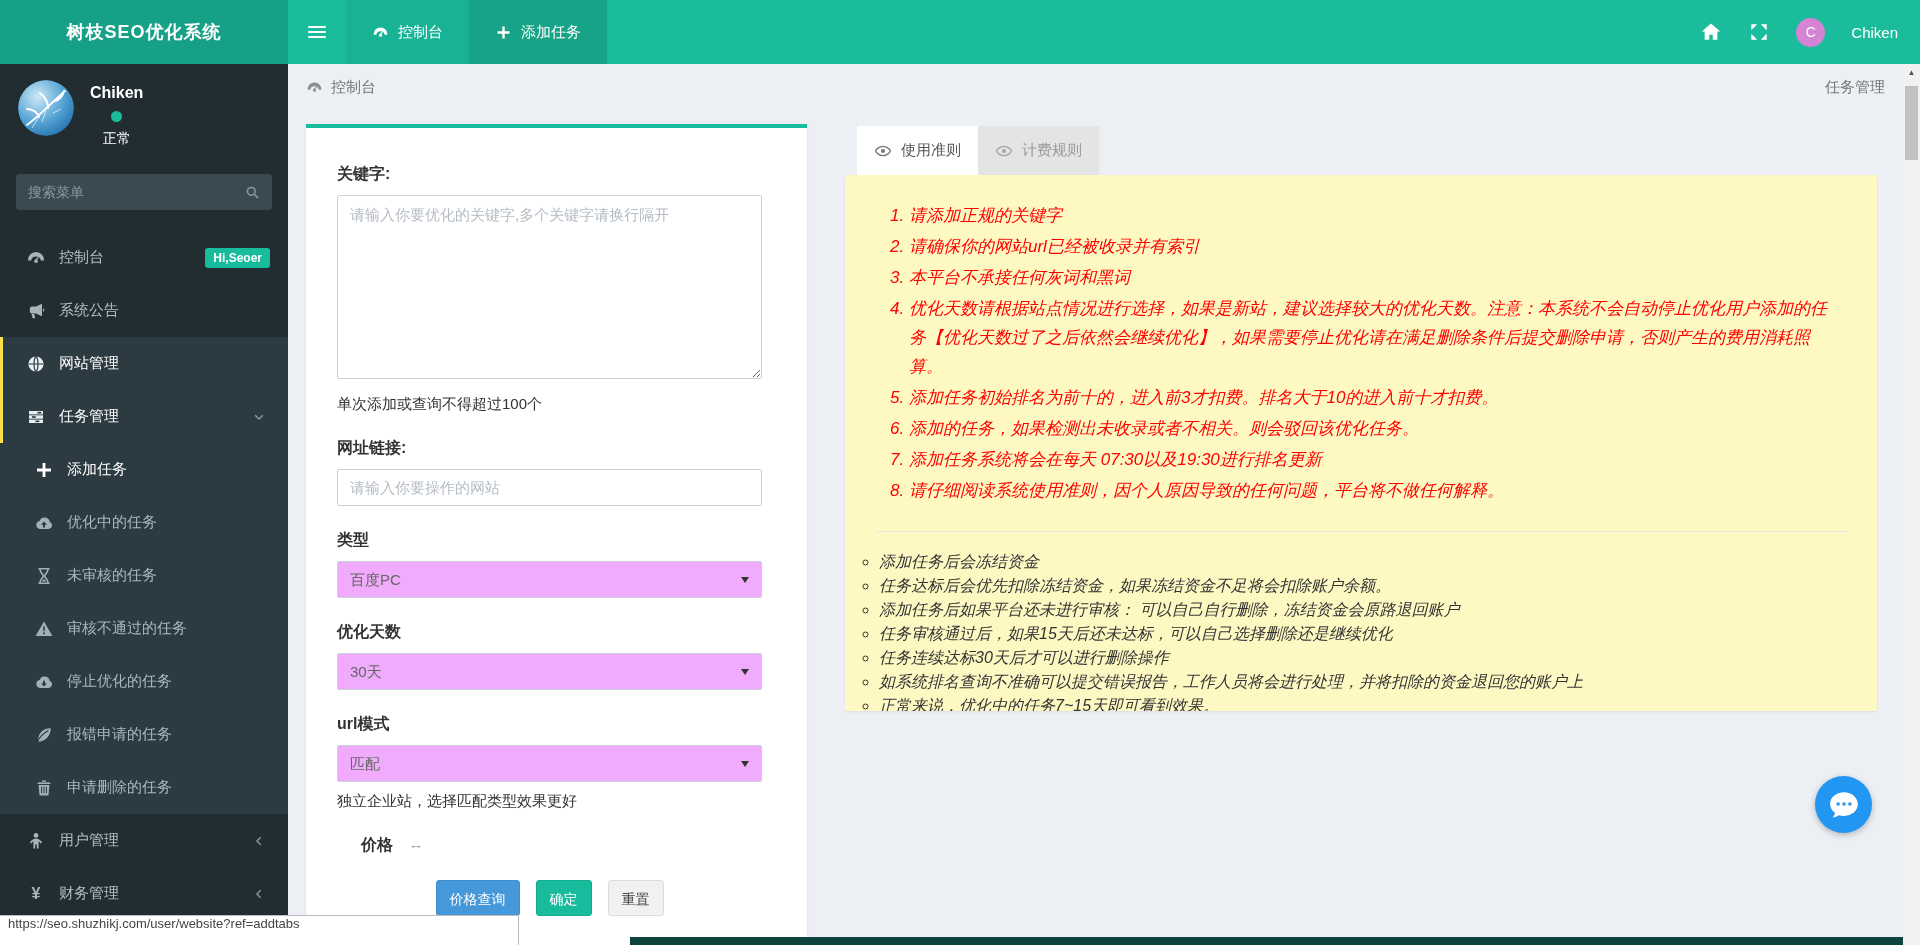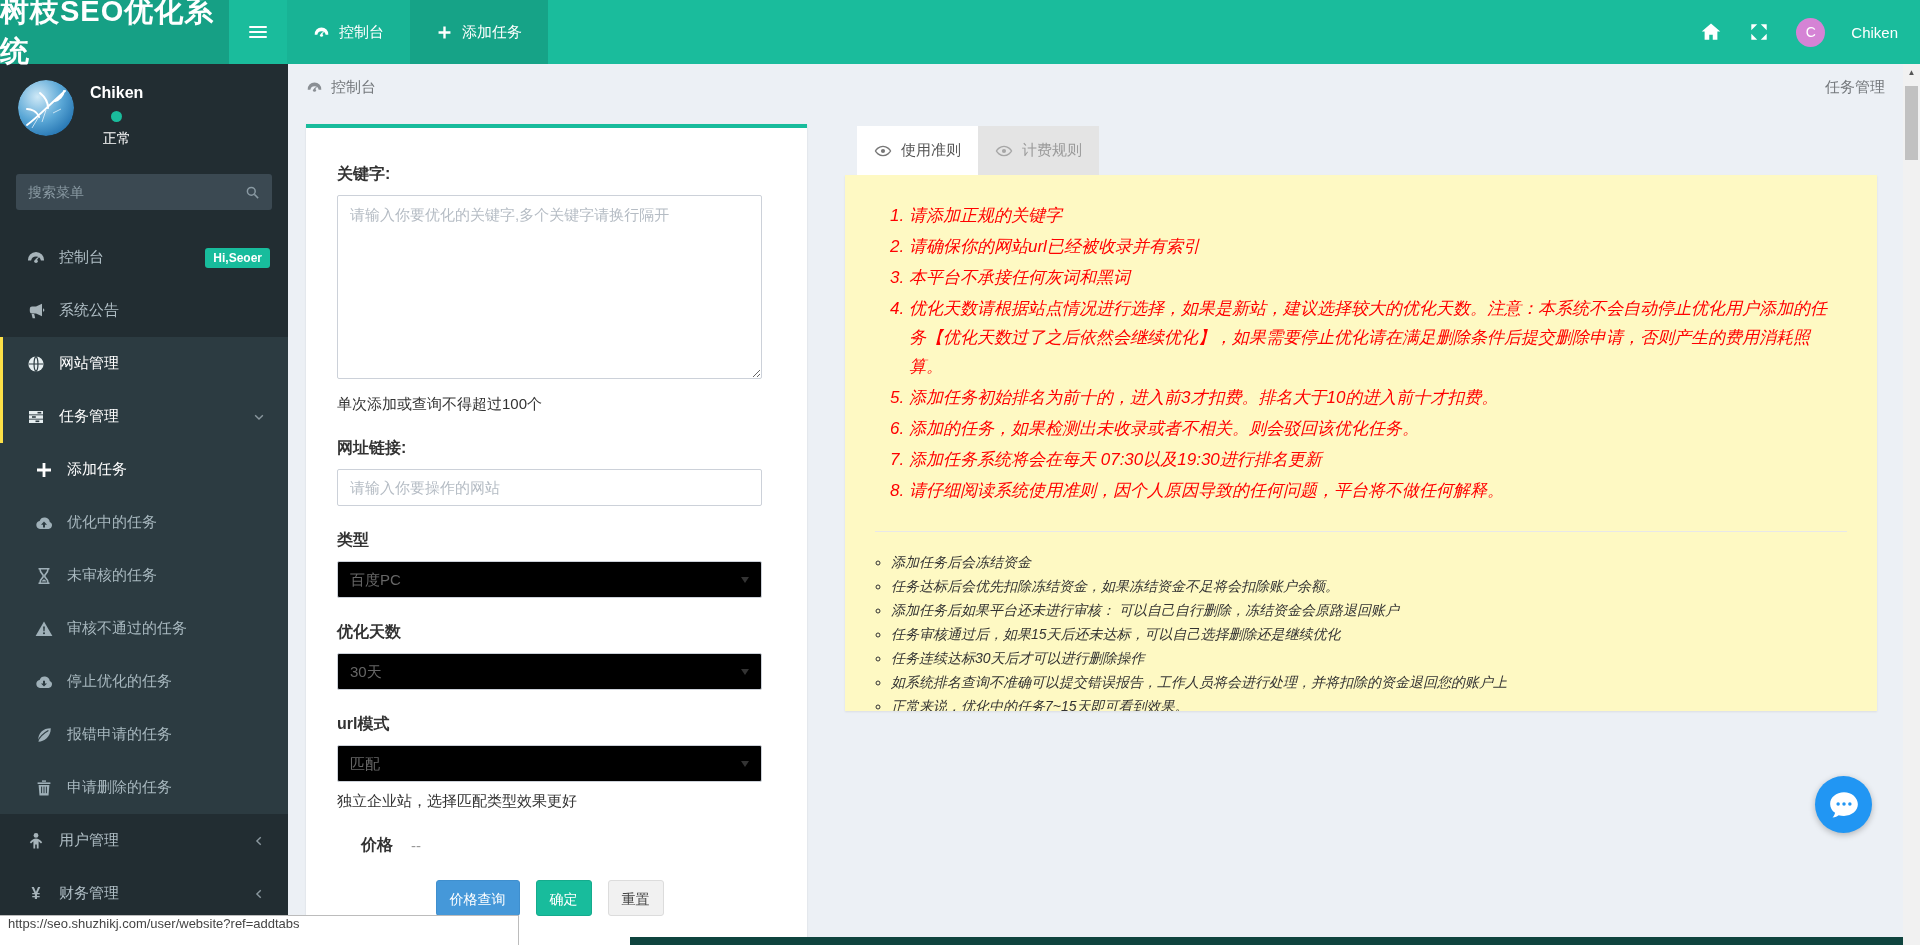--- a/index.html
+++ b/index.html
@@ -2,21 +2,21 @@
 <html><head>
 <meta charset="utf-8">
 <style>
   * { margin:0; padding:0; box-sizing:border-box; }
   html,body { width:1920px; height:945px; overflow:hidden; }
   body { font-family:"Liberation Sans","DejaVu Sans",sans-serif; background:#ecf0f5; position:relative; }
   svg { display:block; }
 
   
   .header { position:absolute; left:0; top:0; width:1920px; height:64px; background:#1abc9c; display:flex; align-items:stretch; z-index:30; }
-  .logo { width:229px; background:#16a085; color:#fff; font-size:29px; font-weight:bold; display:flex; align-items:center; justify-content:center; letter-spacing:1px; }
+  .logo { width:288px; background:#16a085; color:#fff; font-size:18px; font-weight:bold; display:flex; align-items:center; justify-content:center; letter-spacing:1px; }
   .hamburger { width:58px; display:flex; align-items:center; justify-content:center; cursor:pointer; }
   .hamburger .bars div { width:18px; height:2.5px; background:#fff; margin:2.5px 0; border-radius:1px; }
   .nav-tab { display:flex; align-items:center; gap:9px; padding:0 26px; color:#fff; font-size:15px; cursor:pointer; }
   .nav-tab .ticon { width:17px; height:17px; color:#fff; }
   .nav-tab.t-dim { background:rgba(0,0,0,0.045); }
   .nav-tab.t-active { background:rgba(0,0,0,0.13); }
   .header-right { position:absolute; right:22px; top:0; height:64px; display:flex; align-items:center; gap:26px; }
   .hbtn { width:22px; height:22px; color:#fff; cursor:pointer; }
   .h-avatar { width:29px; height:29px; border-radius:50%; background:#d583d5; color:#fff; font-size:14px; display:flex; align-items:center; justify-content:center; cursor:pointer; }
   .h-user { color:#fff; font-size:15px; cursor:pointer; }
@@ -52,21 +52,21 @@
   .bc-label { color:#74787c; font-size:15px; }
   .bc-right { margin-left:auto; color:#74787c; font-size:15px; }
 
   
   .form-card { position:absolute; left:306px; top:124px; width:501px; height:821px; background:#fff; border-top:4px solid #18bc9c; box-shadow:0 1px 2px rgba(0,0,0,0.1); padding:36px 45px 0 31px; }
   .f-label { font-size:16px; font-weight:bold; color:#333; margin-bottom:10px; }
   .f-textarea { width:100%; height:184px; border:1px solid #ccd1d9; border-radius:2px; padding:10px 12px; font-size:15px; color:#555; font-family:inherit; resize:both; outline:none; }
   .f-textarea::placeholder, .f-input::placeholder { color:#b5bcc4; }
   .f-help { font-size:15px; color:#333; margin:12px 0 24px 0; }
   .f-input { width:100%; height:37px; border:1px solid #ccd1d9; border-radius:2px; padding:0 12px; font-size:15px; color:#555; font-family:inherit; outline:none; margin-bottom:24px; }
-  .f-select { position:relative; width:100%; height:37px; border:1px solid #ccd1d9; border-radius:2px; line-height:35px; padding-left:12px; font-size:15px; color:#666; margin-bottom:24px; cursor:pointer; background:#000000; }
+  .f-select { position:relative; width:100%; height:37px; border:1px solid #ccd1d9; border-radius:2px; line-height:35px; padding-left:12px; font-size:15px; color:#666; margin-bottom:24px; cursor:pointer; background:#f0abfc; }
   .f-select::after { content:""; position:absolute; right:12px; top:15px; border-left:4.5px solid transparent; border-right:4.5px solid transparent; border-top:6px solid #333; }
   .mode-help { font-size:15px; color:#333; margin:-14px 0 24px 0; }
   .price-row { margin:4px 0 0 24px; display:flex; align-items:center; }
   .price-label { font-size:16px; font-weight:bold; color:#333; }
   .price-value { margin-left:18px; font-size:15px; color:#999; }
   .btn-row { margin-top:24px; display:flex; justify-content:center; gap:16px; }
   .btn { height:36px; line-height:36px; padding:0 13px; border:1px solid transparent; border-radius:3px; font-size:14px; font-family:inherit; cursor:pointer; }
   .btn-blue { background:#4598d9; border-color:#3f8fce; color:#fff; }
   .btn-green { background:#18bc9c; border-color:#15ab8d; color:#fff; }
   .btn-gray { background:#f1f1f1; border-color:#dcdcdc; color:#444; }
@@ -77,21 +77,21 @@
   .tab { height:49px; display:flex; align-items:center; gap:9px; padding:0 17px; font-size:15px; cursor:pointer; }
   .tab .eicon { width:18px; height:18px; }
   .tab.active { background:#fff; color:#555; }
   .tab.active .eicon { color:#777; }
   .tab.inactive { background:#e4e4e4; color:#9a9a9a; }
   .tab.inactive .eicon { color:#a6a6a6; }
   .panel-body { background:#fef9c3; height:536px; box-shadow:0 1px 2px rgba(0,0,0,0.08); overflow:hidden;font-style:italic; }
   .red-list { margin:0; padding:26px 36px 0 64px; color:#ff0000; font-size:17px; line-height:29px; }
   .red-list li { margin-bottom:2px; }
   .divider { border:none; border-top:1px solid #e8e8e8; margin:26px 30px 18px 30px; }
-  .notes { padding:0 40px 0 46px; list-style:circle; color:#333; font-size:14px; line-height:24px; }
+  .notes { padding:0 40px 0 34px; list-style:circle; color:#333; font-size:16px; line-height:24px; }
 
   
   .chat-btn { position:absolute; left:1815px; top:776px; width:57px; height:57px; border-radius:50%; background:#2196f3; display:flex; align-items:center; justify-content:center; box-shadow:0 2px 6px rgba(0,0,0,0.25); cursor:pointer; z-index:40; }
   .chat-btn svg { width:32px; height:32px; }
 
   
   .statusbar { position:absolute; left:0; top:915px; width:519px; height:30px; background:#fff; border:1px solid #bcbcbc; border-left:none; border-bottom:none; display:flex; align-items:flex-start; padding-left:8px; font-size:13px; color:#444; z-index:50; }
   .bottom-strip { position:absolute; left:630px; top:937px; width:1273px; height:8px; background:#0f443e; z-index:45; }
 
   

